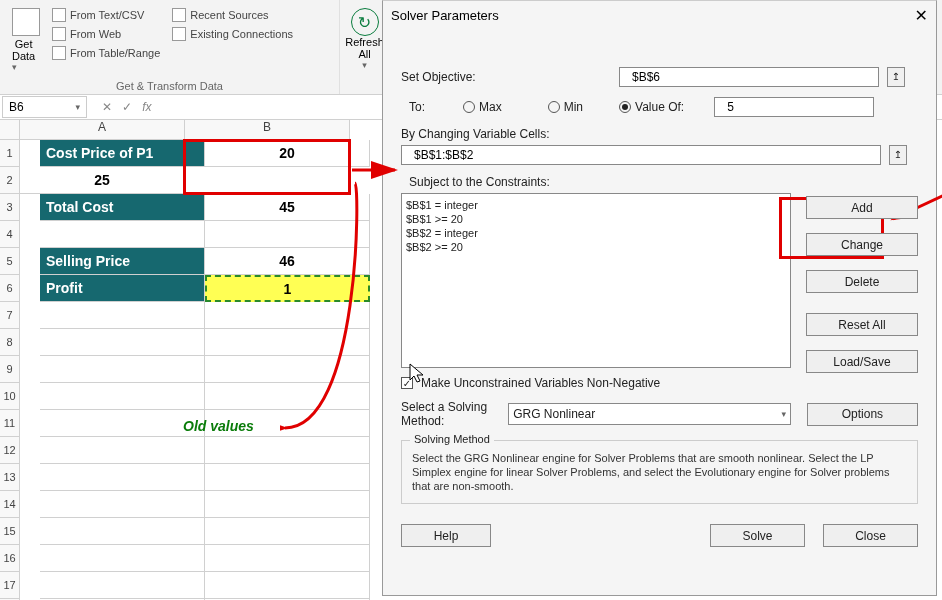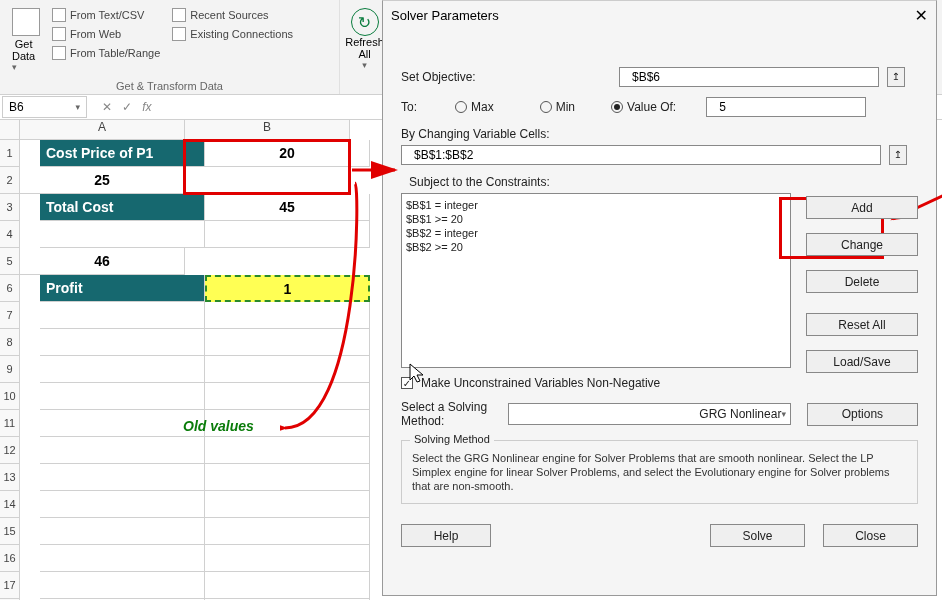--- a/index.html
+++ b/index.html
@@ -49,21 +49,21 @@
 .dialog-body { padding: 8px 18px; font-size: 12px; color: #222; }
 .drow { display: flex; align-items: center; margin-bottom: 10px; gap: 8px; }
 .input { background: #fff; border: 1px solid #888; height: 20px; padding: 2px 12px; font-size: 12px; }
 .radio { display: flex; align-items: center; gap: 4px; }
 .radio-circle { width: 12px; height: 12px; border: 1px solid #555; border-radius: 50%; position: relative; }
 .radio-circle.checked::after { content: ""; position: absolute; top: 2px; left: 2px; width: 6px; height: 6px; background: #222; border-radius: 50%; }
 .btn-ref { width: 18px; height: 20px; border: 1px solid #888; background: #f0f0f0; text-align: center; font-size: 10px; line-height: 18px; }
 .constraints { background: #fff; border: 1px solid #888; width: 390px; height: 175px; padding: 4px; font-size: 11px; line-height: 14px; position: relative; }
 .side-btns { position: absolute; right: 18px; top: 195px; width: 112px; display: flex; flex-direction: column; gap: 14px; }
 .btn { height: 23px; border: 1px solid #888; background: #efefef; font-size: 12px; display: flex; align-items: center; justify-content: center; cursor: pointer; }
-.select { background: #fff; border: 1px solid #888; height: 22px; width: 285px; padding: 2px 4px; display: flex; align-items: center; justify-content: flex-end; font-size: 12px; }
+.select { background: #fff; border: 1px solid #888; height: 22px; width: 285px; padding: 2px 4px; display: flex; align-items: center; justify-content: space-between; font-size: 12px; }
 .method-box { border: 1px solid #ccc; padding: 10px; margin-top: 12px; position: relative; }
 .method-box legend { position: absolute; top: -8px; left: 8px; background: #f5f5f5; padding: 0 4px; font-size: 11px; }
 .method-text { font-size: 11px; line-height: 14px; color: #333; }
 .bottom-btns { display: flex; justify-content: space-between; margin-top: 20px; gap: 12px; }
 .checkbox { width: 12px; height: 12px; border: 1px solid #555; display: inline-flex; align-items: center; justify-content: center; font-size: 10px; background: #fff; }
 
 
 .anno { position: absolute; color: #0a7c0a; font-weight: bold; font-size: 14px; font-style: italic; pointer-events: none; }
 .arrow { position: absolute; pointer-events: none; }
 </style>
@@ -149,20 +149,21 @@
         <div class="cell A teal">Total Cost</div>
         <div class="cell B">45</div>
       </div>
       <div class="row">
         <div class="row-hdr">4</div>
         <div class="cell A"></div>
         <div class="cell B"></div>
       </div>
       <div class="row">
         <div class="row-hdr">5</div>
+        <div class="cell A teal">Selling Price</div>
         <div class="cell B">46</div>
       </div>
       <div class="row">
         <div class="row-hdr">6</div>
         <div class="cell A teal">Profit</div>
         <div class="cell B yellow dashed-sel">1</div>
       </div>
       <div class="row">
         <div class="row-hdr">7</div>
         <div class="cell A"></div>
@@ -248,21 +249,21 @@
   </div>
   <div class="dialog-body">
 
     <div class="drow" style="margin-top:30px;">
       <span style="width:210px;">Set Objective:</span>
       <input class="input" style="width: 260px;" value="$B$6">
       <span class="btn-ref">↥</span>
     </div>
 
     <div class="drow">
-      <span style="width:46px;">To:</span>
+      <span style="width:46px;margin-left:8px;">To:</span>
       <div class="radio">
           <span class="radio-circle"></span>
           <span>Max</span>
         </div>
       <div style="width:30px;"></div>
       <div class="radio">
           <span class="radio-circle"></span>
           <span>Min</span>
         </div>
       <div style="width:20px;"></div>

